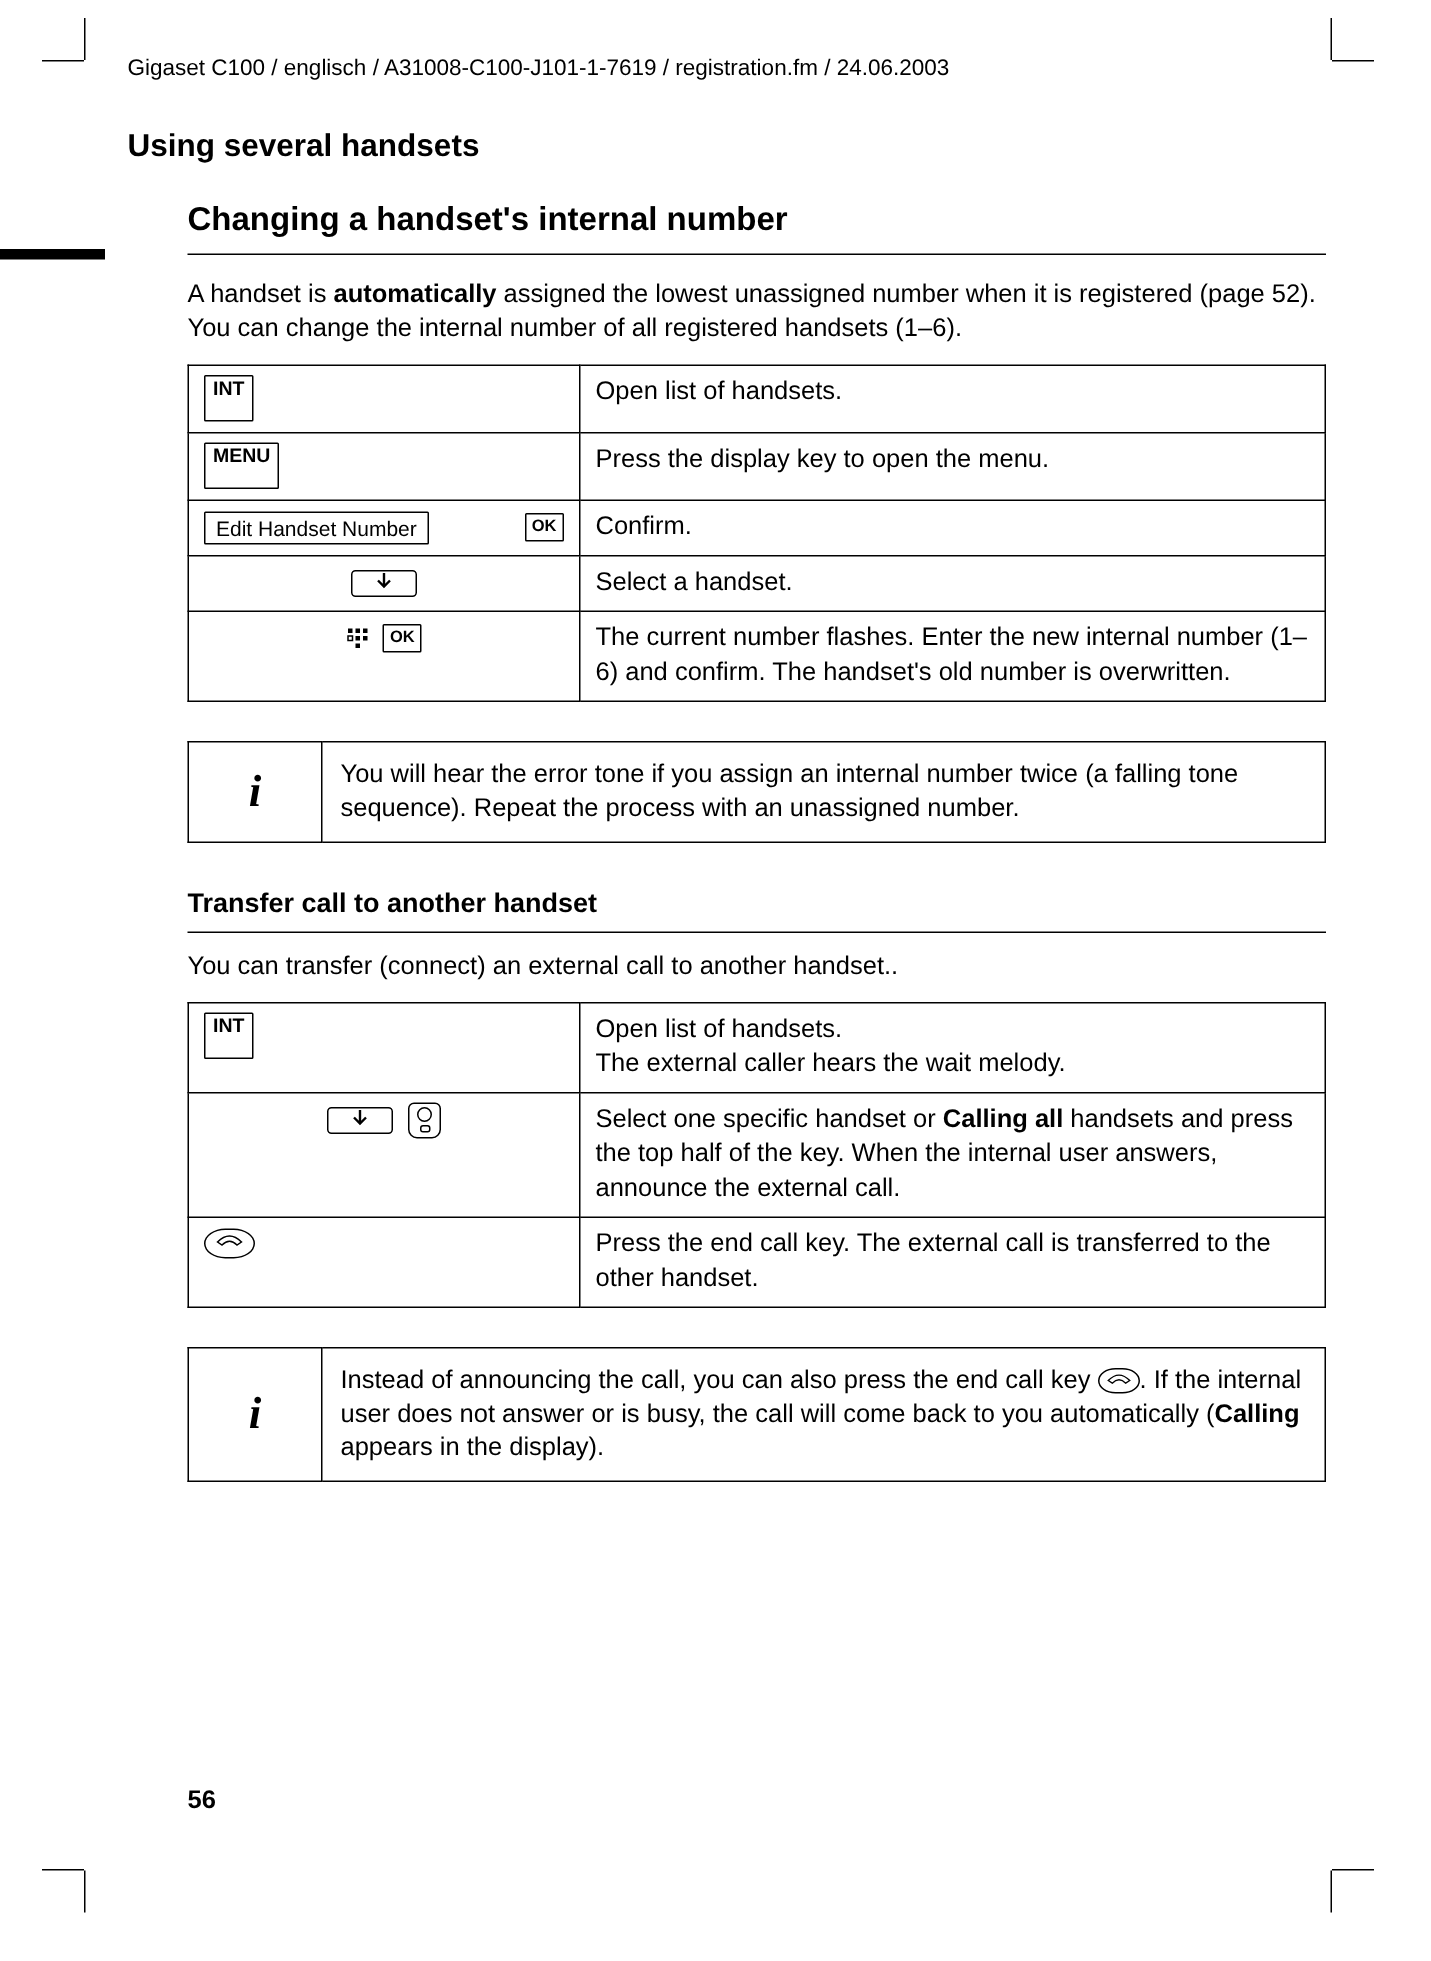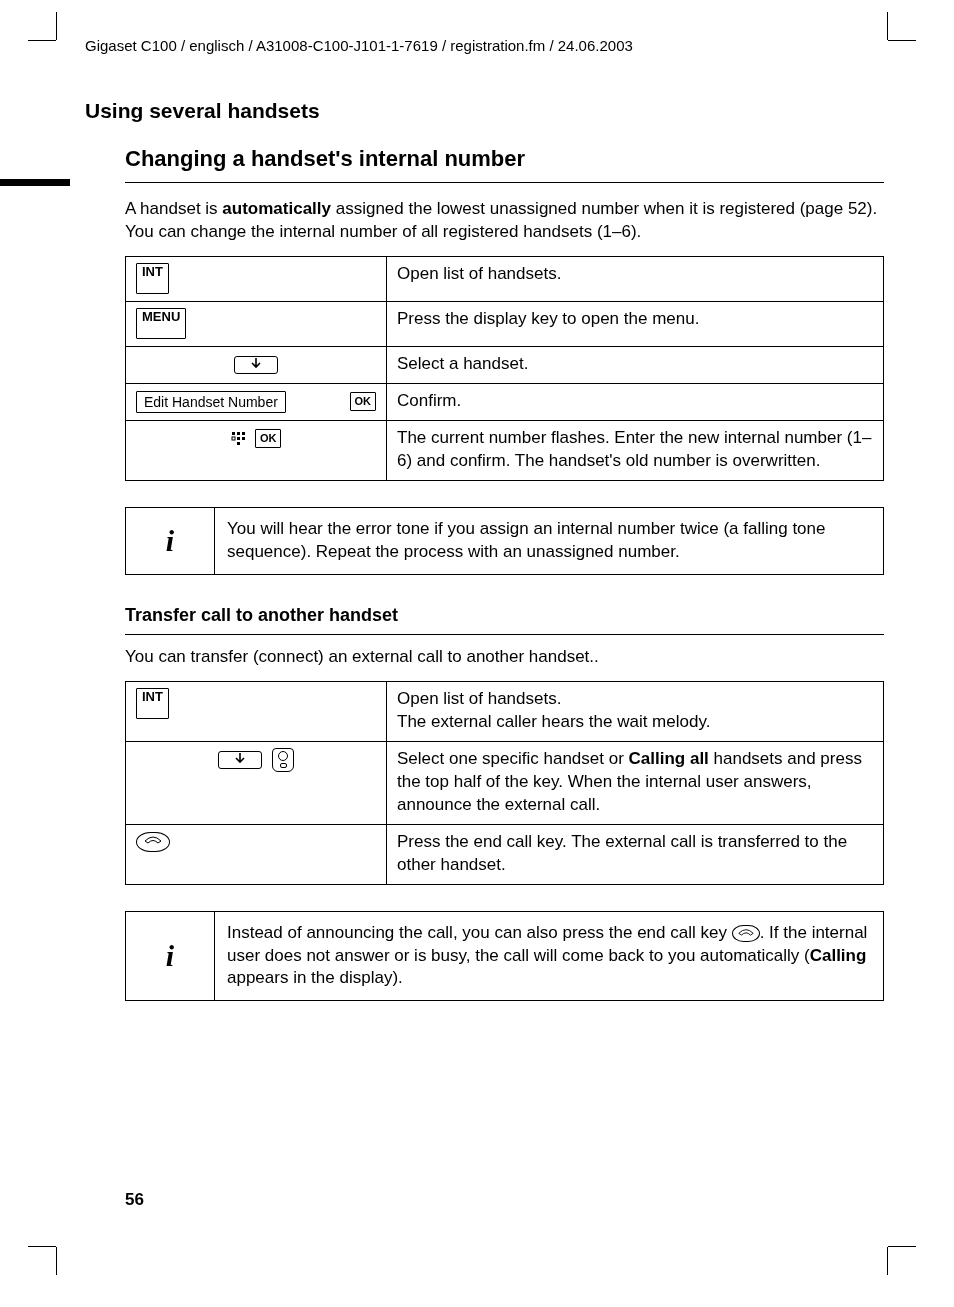--- a/index.html
+++ b/index.html
@@ -1,20 +1,20 @@
 <!DOCTYPE html>
 <html><head>
 <meta charset="utf-8">
 <style>
   html,body{margin:0;padding:0;background:#fff;color:#000;font-family:"Helvetica Neue",Helvetica,Arial,sans-serif;font-size:17px;line-height:1.35;}
   .page{width:954px;height:1307px;position:relative;box-sizing:border-box;padding:36px 70px 40px 85px;}
   .crop{position:absolute;background:#000;}
   .crop.h{height:1px;width:28px;}
   .crop.v{width:1px;height:28px;}
-  .hdrline{font-size:15px;margin-bottom:41px;}
+  .hdrline{font-size:15px;margin-bottom:28px;}
   .sect{font-weight:700;font-size:21px;margin:6px 0 18px 0;}
   .title-block{margin-left:40px;}
   .h2{font-weight:700;font-size:22px;margin:0 0 3px 0;}
   .rule-wrap{position:relative;height:12px;margin-bottom:10px;}
   .rule-thin{position:absolute;right:0;top:6px;height:1px;background:#000;}
   .rule-thick{position:absolute;left:-125px;top:3px;width:70px;height:7px;background:#000;}
   .para{margin:0 0 12px 0;}
   .btn{display:inline-block;border:1px solid #000;padding:0 5px 13px 5px;font-size:13px;font-weight:700;line-height:16px;vertical-align:middle;border-radius:1px;background:#fff;}
   .btn.small{font-size:11px;padding:0 4px 1px 4px;}
   .btn.wide{font-size:14px;font-weight:600;padding:2px 7px;}
@@ -69,35 +69,35 @@
       <tbody>
           <tr>
         <td class="keycol"><span class="btn">INT</span></td>
         <td>Open list of handsets.</td>
       </tr>
       <tr>
         <td class="keycol"><span class="btn">MENU</span></td>
         <td>Press the display key to open the menu.</td>
       </tr>
       <tr>
+        <td class="keycol" style="white-space:nowrap;">
+          <span class="btn wide" style="font-weight:400;">Edit Handset Number</span>
+          <span style="float:right;"><span class="btn small">OK</span></span>
+        </td>
+        <td>Confirm.</td>
+      </tr>
+      <tr>
         <td class="keycol center">
           <span class="arrow-btn">
             <svg width="14" height="12" viewBox="0 0 14 12">
                   <path d="M7 1 L7 9 M3 6 L7 10 L11 6" stroke="#000" stroke-width="1.6" fill="none"></path>
                 </svg>
           </span>
         </td>
         <td>Select a handset.</td>
-      </tr>
-      <tr>
-        <td class="keycol" style="white-space:nowrap;">
-          <span class="btn wide" style="font-weight:400;">Edit Handset Number</span>
-          <span style="float:right;"><span class="btn small">OK</span></span>
-        </td>
-        <td>Confirm.</td>
       </tr>
       <tr>
         <td class="keycol center">
           <span class="keypad-icon">
             <svg width="15" height="15" viewBox="0 0 15 15">
               <rect x="1" y="1" width="3" height="3" fill="#000"></rect>
                   <rect x="6" y="1" width="3" height="3" fill="#000"></rect>
                   <rect x="11" y="1" width="3" height="3" fill="#000"></rect>
               <rect x="1" y="6" width="3" height="3" fill="none" stroke="#000"></rect>
                   <rect x="6" y="6" width="3" height="3" fill="#000"></rect>

